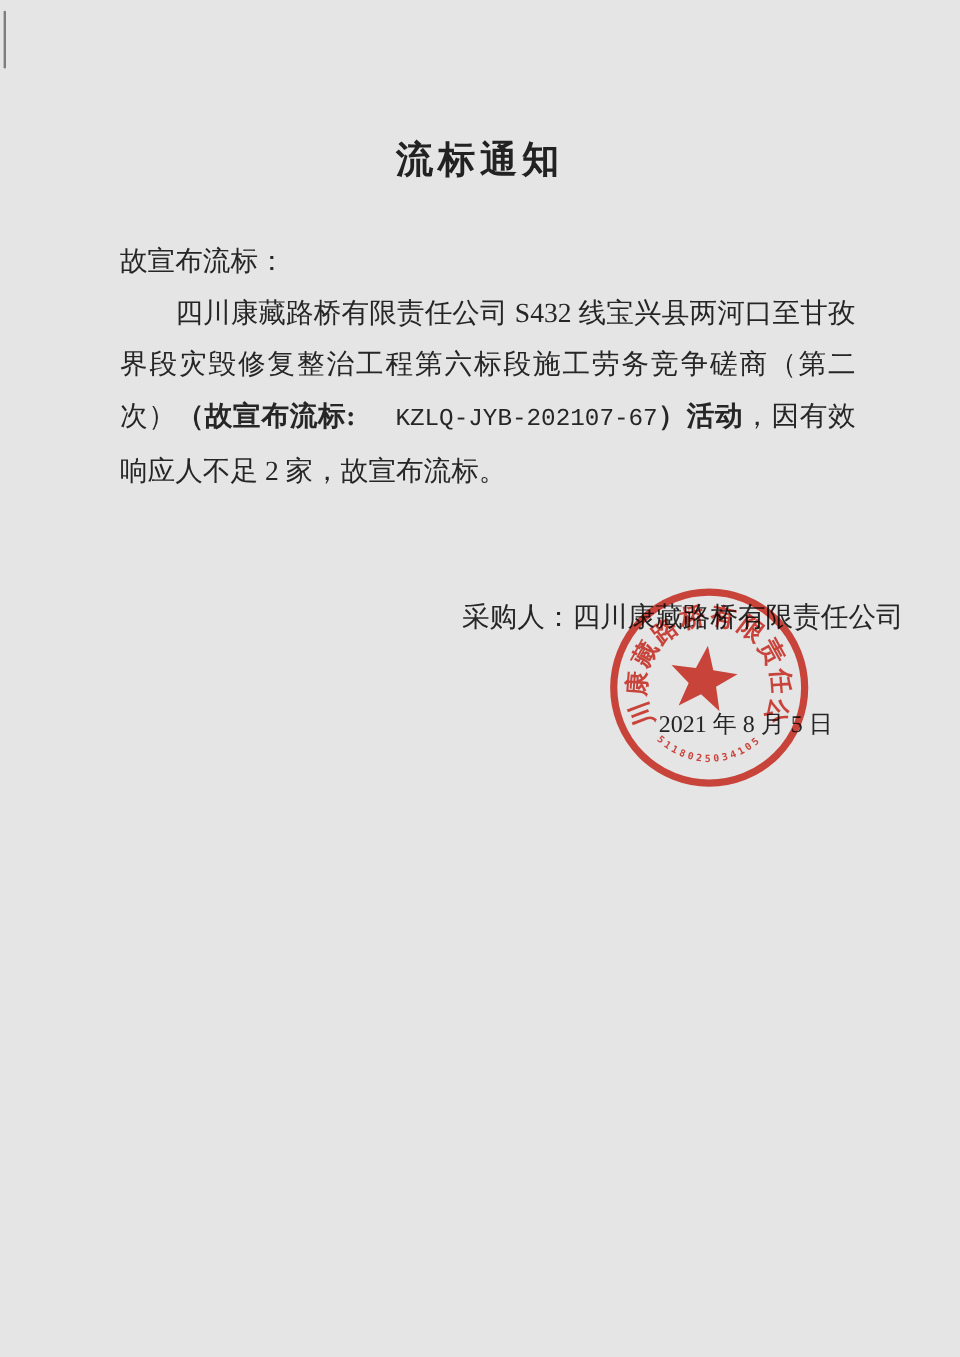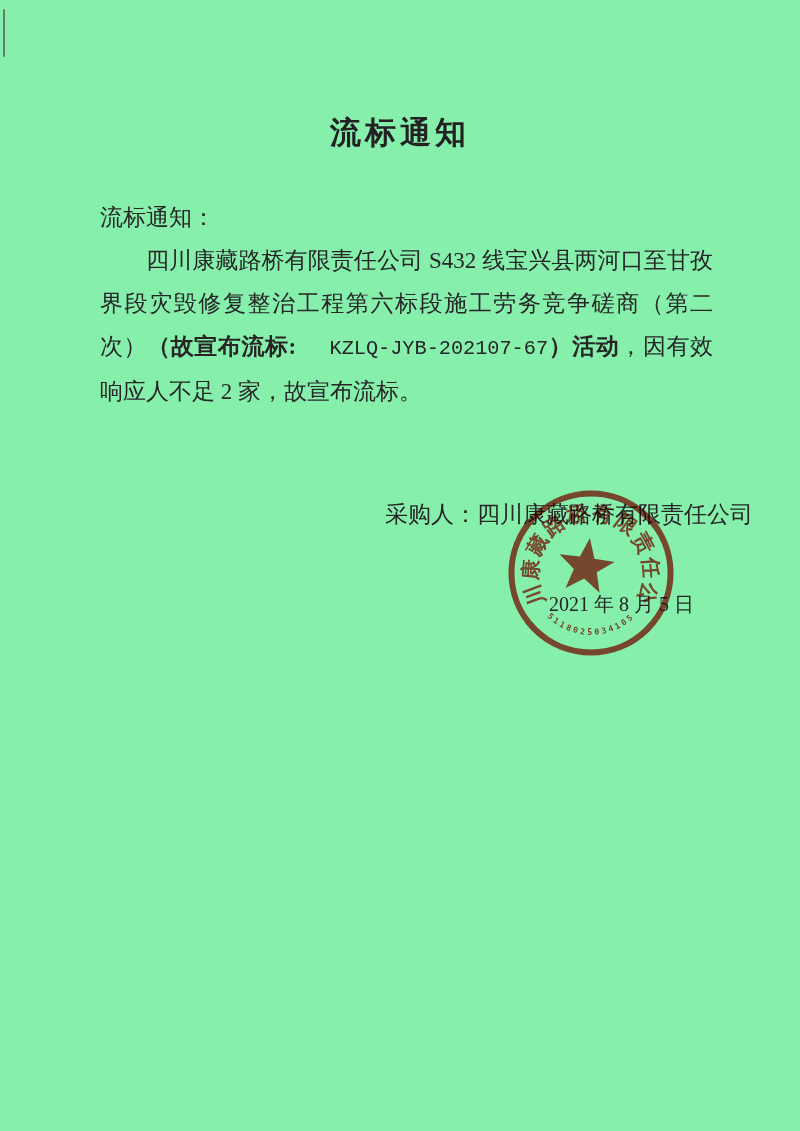--- a/index.html
+++ b/index.html
@@ -74,28 +74,28 @@
     left: 505px; top: 487px;
     width: 172px; height: 172px;
     mix-blend-mode: multiply;
     opacity: .9;
   }
   .seal svg { width: 100%; height: 100%; display: block; }
 </style>
 </head>
 <body style="background: rgb(251, 247, 251);">
 
-<div class="page" style="background: #86efac;">
+<div class="page" style="background: #e5e5e5;">
 
   <div class="scan-artifact"></div>
 
   <div class="doc-title">流标通知</div>
 
   <div class="body-block">
-    <p class="salutation">流标通知：</p>
+    <p class="salutation">故宣布流标：</p>
     <p class="para"><span>四川康藏路桥有限责任公司 S432 线宝兴县两河口至甘孜界段灾毁修复整治工程第六标段施工劳务竞争磋商（第二次）</span><span class="bold-run">（故宣布流标: </span><span class="bold-run code-run">KZLQ-JYB-202107-67</span><span class="bold-run">）活动</span><span>，因有效响应人不足 2 家，故宣布流标。</span></p>
   </div>
 
   <div class="purchaser-line"><span>采购人：</span><span>四川康藏路桥有限责任公司</span></div>
 
   <div class="date-line">2021 年 8 月 5 日</div>
 
   <div class="seal" id="seal-wrap" style="color: rgb(220, 55, 44);">
     <svg viewBox="0 0 200 200" xmlns="http://www.w3.org/2000/svg">
       <defs>

